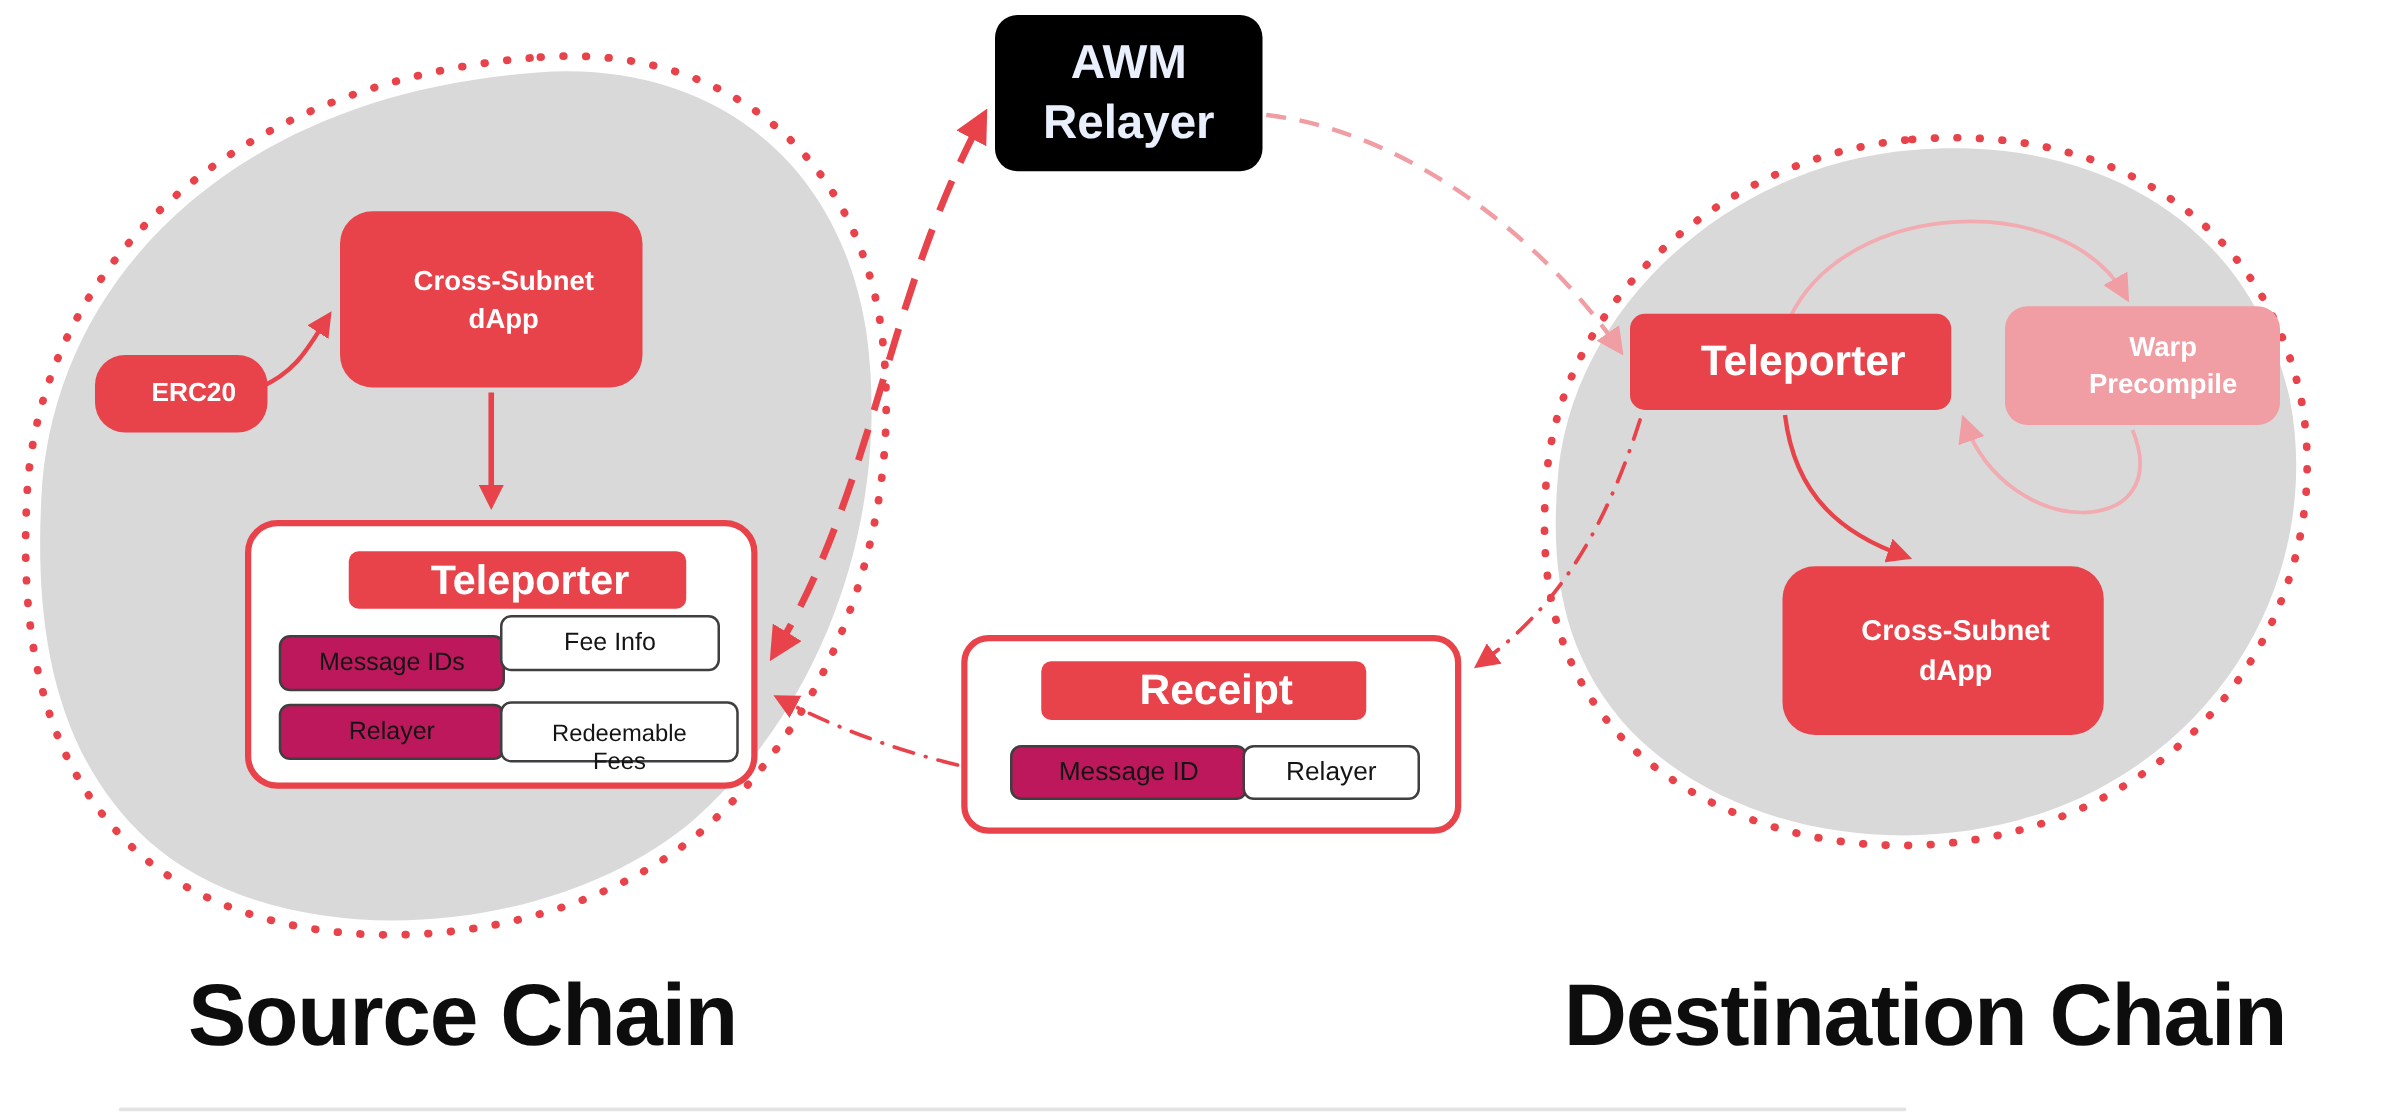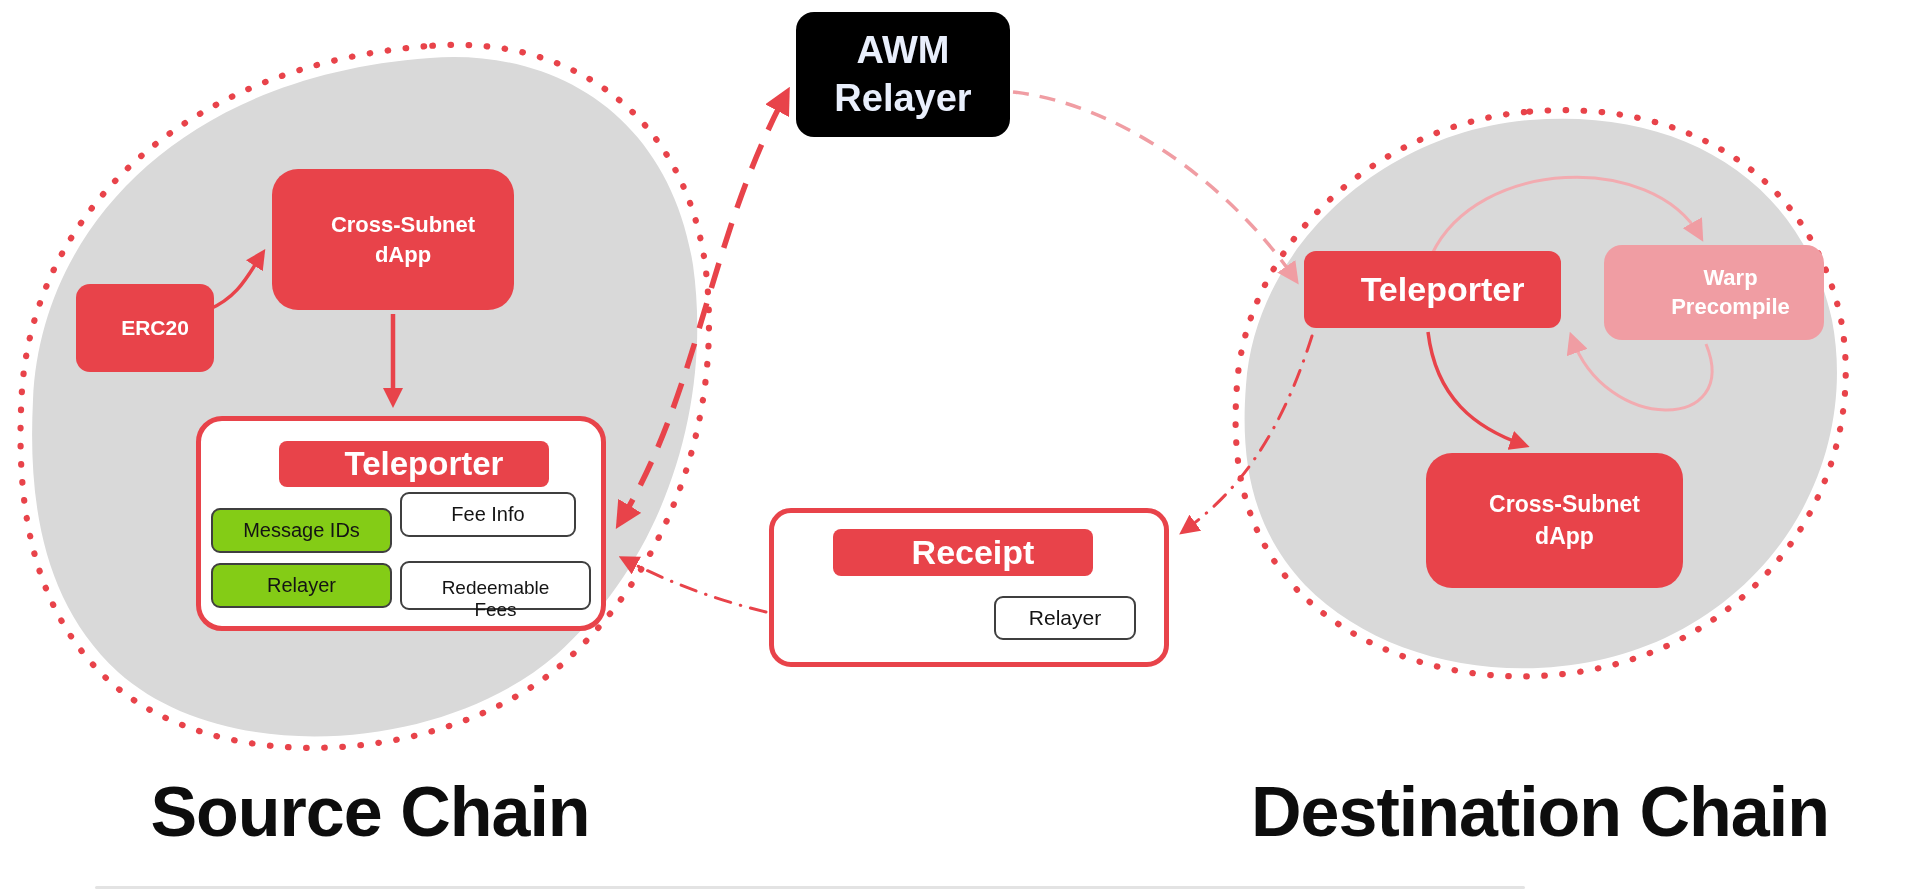--- a/index.html
+++ b/index.html
@@ -9,21 +9,21 @@
     font-family:"Liberation Sans", sans-serif; overflow:hidden;
   }
   .layer { position:absolute; left:0; top:0; width:1920px; height:892px; }
   .abs { position:absolute; display:flex; align-items:center; justify-content:center; text-align:center; }
   .redbox { background:#E8434A; color:#ffffff; font-weight:700;padding-left:20px; }
   .panel { position:absolute; background:#ffffff; border:5px solid #E8434A; }
   .cell {
     position:absolute; display:flex; align-items:center; justify-content:center; text-align:center;
     border:2px solid #3f3f3f; border-radius:9px; background:#ffffff; color:#141414; font-size:20px;
   }
-  .cell.gray { background:#84cc16; }
+  .cell.gray { background:#be185d;margin-left:12px; }
   .chain-label {
     position:absolute; text-align:center; font-size:70px; font-weight:700;
     color:#0d0d0d; letter-spacing:-1px; white-space:nowrap;
   }
   .wrapspan { display:inline-block; }
 </style>
 </head>
 <body>
 
 <div class="stage">
@@ -55,21 +55,21 @@
     <path d="M 1706,344 C 1742,432 1606,434 1572,338" fill="none" stroke="#F2ABB0" stroke-width="3" marker-end="url(#ah-pink)"></path>
 
     <path d="M 620,522 C 700,390 708,240 786,94" fill="none" stroke="#E8434A" stroke-width="5.5" stroke-dasharray="26 16" marker-start="url(#ah-red-big)" marker-end="url(#ah-red-big)"></path>
 
     <path d="M 1013,92 C 1120,104 1230,185 1295,279" fill="none" stroke="#F09DA3" stroke-width="3.5" stroke-dasharray="16 11" marker-end="url(#ah-pink)"></path>
 
     <path d="M 1312,336 C 1282,430 1243,488 1184,531" fill="none" stroke="#E8434A" stroke-width="3" stroke-linecap="round" stroke-dasharray="16 10 0.5 10" marker-end="url(#ah-red)"></path>
     <path d="M 766,612 C 708,598 660,578 624,559" fill="none" stroke="#E8434A" stroke-width="3" stroke-linecap="round" stroke-dasharray="16 10 0.5 10" marker-end="url(#ah-red)"></path>
   </svg>
 
-  <div class="abs redbox" style="left:76px; top:284px; width:138px; height:88px; border-radius:14px; font-size:21px;">
+  <div class="abs redbox" style="left:76px; top:284px; width:138px; height:62px; border-radius:24px; font-size:21px;">
     <span>ERC20</span>
   </div>
 
   <div class="abs redbox" style="left:272px; top:169px; width:242px; height:141px; border-radius:26px; font-size:22px; line-height:1.35;">
     <span class="wrapspan" style="width:180px;">Cross-Subnet dApp</span>
   </div>
 
   <div class="panel" style="left:196px; top:416px; width:410px; height:215px; border-radius:26px;">
     <div class="abs redbox" style="left:78px; top:20px; width:270px; height:46px; border-radius:8px; font-size:33px;">
       <span>Teleporter</span>
@@ -94,20 +94,23 @@
 
   <div class="abs" style="left:796px; top:12px; width:214px; height:125px; border-radius:18px;
               background:#000000; color:#E9EFFC; font-weight:600; font-size:38px; line-height:1.25;">
     <span class="wrapspan" style="width:160px;">AWM Relayer</span>
   </div>
 
   <div class="panel" style="left:769px; top:508px; width:400px; height:159px; border-radius:22px;">
     <div class="abs redbox" style="left:59px; top:16px; width:260px; height:47px; border-radius:8px; font-size:34px;">
       <span>Receipt</span>
     </div>
+    <div class="cell gray" style="left:22px; top:83px; width:190px; height:44px; font-size:21px;">
+      <span>Message ID</span>
+    </div>
     <div class="cell" style="left:220px; top:83px; width:142px; height:44px; font-size:21px;">
       <span>Relayer</span>
     </div>
   </div>
 
   <div class="abs redbox" style="left:1304px; top:251px; width:257px; height:77px; border-radius:12px; font-size:34px;">
     <span>Teleporter</span>
   </div>
 
   <div class="abs" style="left:1604px; top:245px; width:220px; height:95px; border-radius:18px;

